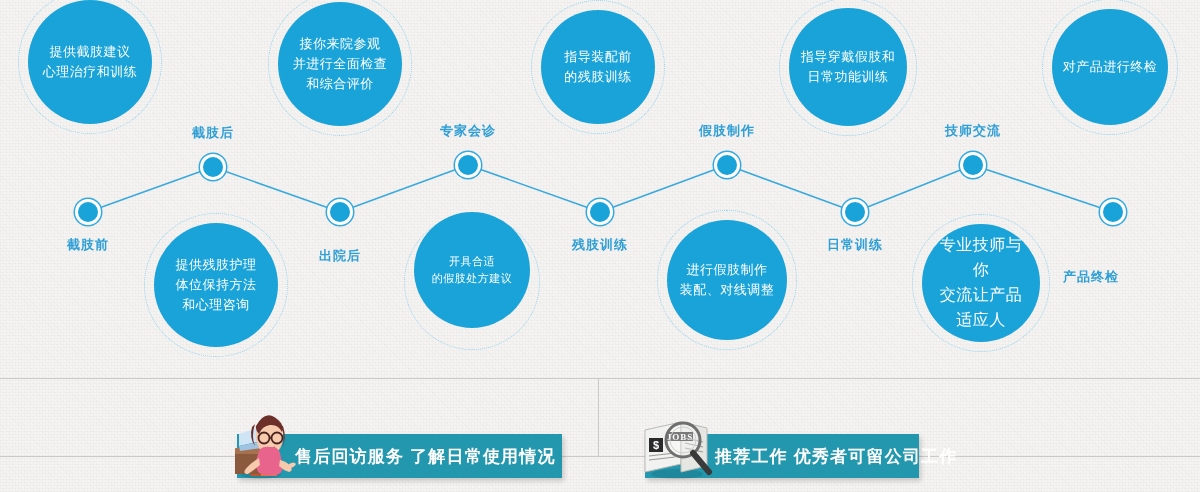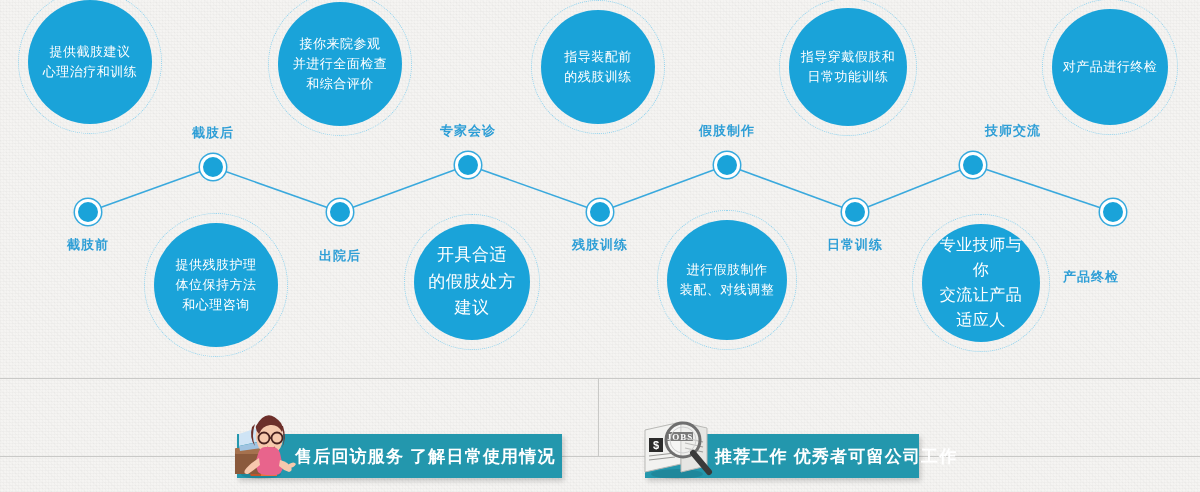--- a/index.html
+++ b/index.html
@@ -146,21 +146,21 @@
       <div class="bubble" style="left: 1052px; top: 9px; height: 116px; width: 116px; font-size: 13px;">
         <span class="bubble-text">对产品进行终检</span>
       </div>
       <div class="bubble-ring" style="left: 144px; top: 213px; height: 144px; width: 144px;"></div>
       <div class="bubble" style="left: 154px; top: 223px; height: 124px; width: 124px; font-size: 13px;">
         <span class="bubble-text">提供残肢护理
 体位保持方法
 和心理咨询</span>
       </div>
       <div class="bubble-ring" style="left: 404px; top: 214px; height: 136px; width: 136px;"></div>
-      <div class="bubble" style="left: 414px; top: 224px; height: 116px; width: 116px; font-size: 17px;">
+      <div class="bubble" style="left: 414px; top: 212px; height: 116px; width: 116px; font-size: 11px;">
         <span class="bubble-text">开具合适
 的假肢处方建议</span>
       </div>
       <div class="bubble-ring" style="left: 657px; top: 210px; height: 140px; width: 140px;"></div>
       <div class="bubble" style="left: 667px; top: 220px; height: 120px; width: 120px; font-size: 13px;">
         <span class="bubble-text">进行假肢制作
 装配、对线调整</span>
       </div>
       <div class="bubble-ring" style="left: 912px; top: 214px; height: 138px; width: 138px;"></div>
       <div class="bubble" style="left: 922px; top: 224px; height: 118px; width: 118px; font-size: 16px;">
@@ -177,21 +177,21 @@
       <div class="node-label" style="left: 340px; transform: translateX(-50%); top: 236px; margin-top: 11px;">出院后</div>
       <div class="node" style="left: 455px; top: 152px;"></div>
       <div class="node-label" style="left: 468px; transform: translateX(-50%); top: 122px;">专家会诊</div>
       <div class="node" style="left: 587px; top: 199px;"></div>
       <div class="node-label" style="left: 600px; transform: translateX(-50%); top: 236px;">残肢训练</div>
       <div class="node" style="left: 714px; top: 152px;"></div>
       <div class="node-label" style="left: 727px; transform: translateX(-50%); top: 122px;">假肢制作</div>
       <div class="node" style="left: 842px; top: 199px;"></div>
       <div class="node-label" style="left: 855px; transform: translateX(-50%); top: 236px;">日常训练</div>
       <div class="node" style="left: 960px; top: 152px;"></div>
-      <div class="node-label" style="left: 973px; transform: translateX(-50%); top: 122px; margin-left: 40px;">技师交流</div>
+      <div class="node-label" style="left: 973px; transform: translateX(-50%); top: 122px;">技师交流</div>
       <div class="node" style="left: 1100px; top: 199px;"></div>
       <div class="node-label" style="left: 1091px; transform: translateX(-50%); top: 236px; margin-top: 32px;">产品终检</div>
     </div>
 
   <div class="hline" style="left:0; top:378px; width:1200px;"></div>
 
   <div class="vline" style="left:598px; top:378px; height:78px;"></div>
 
   <div class="hline" style="left:0px; top:456px; width:1200px;"></div>
 

